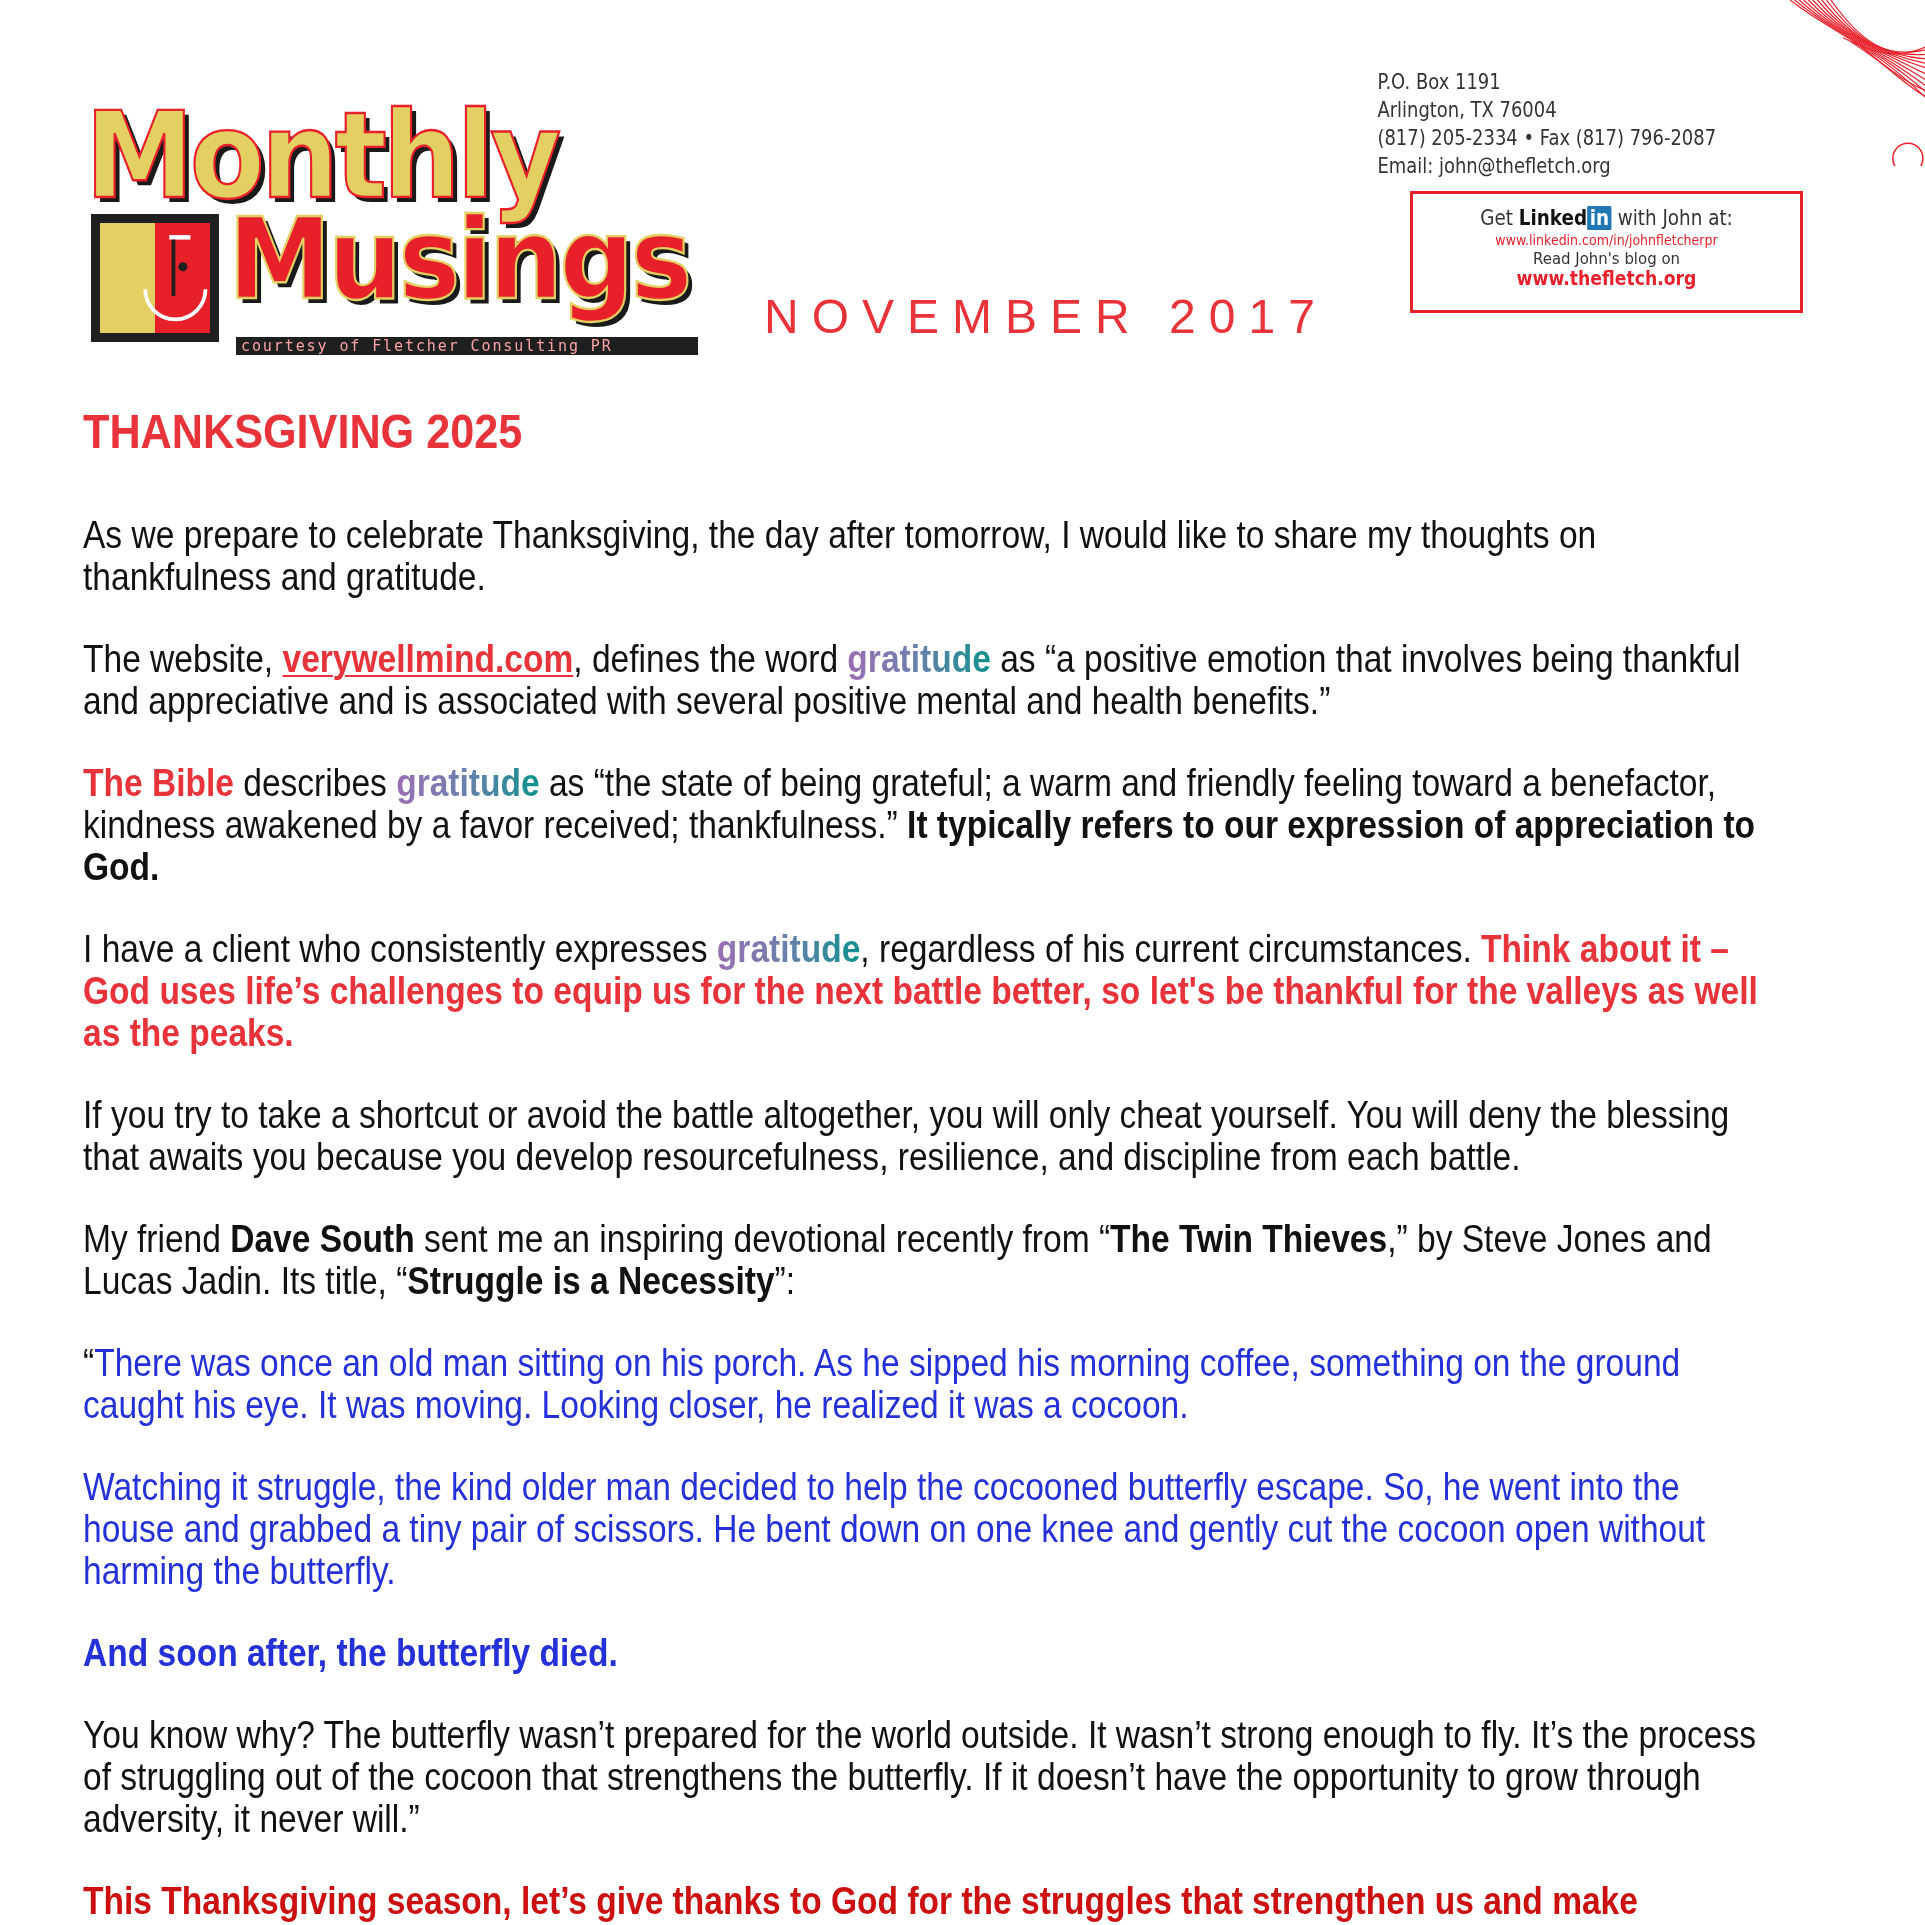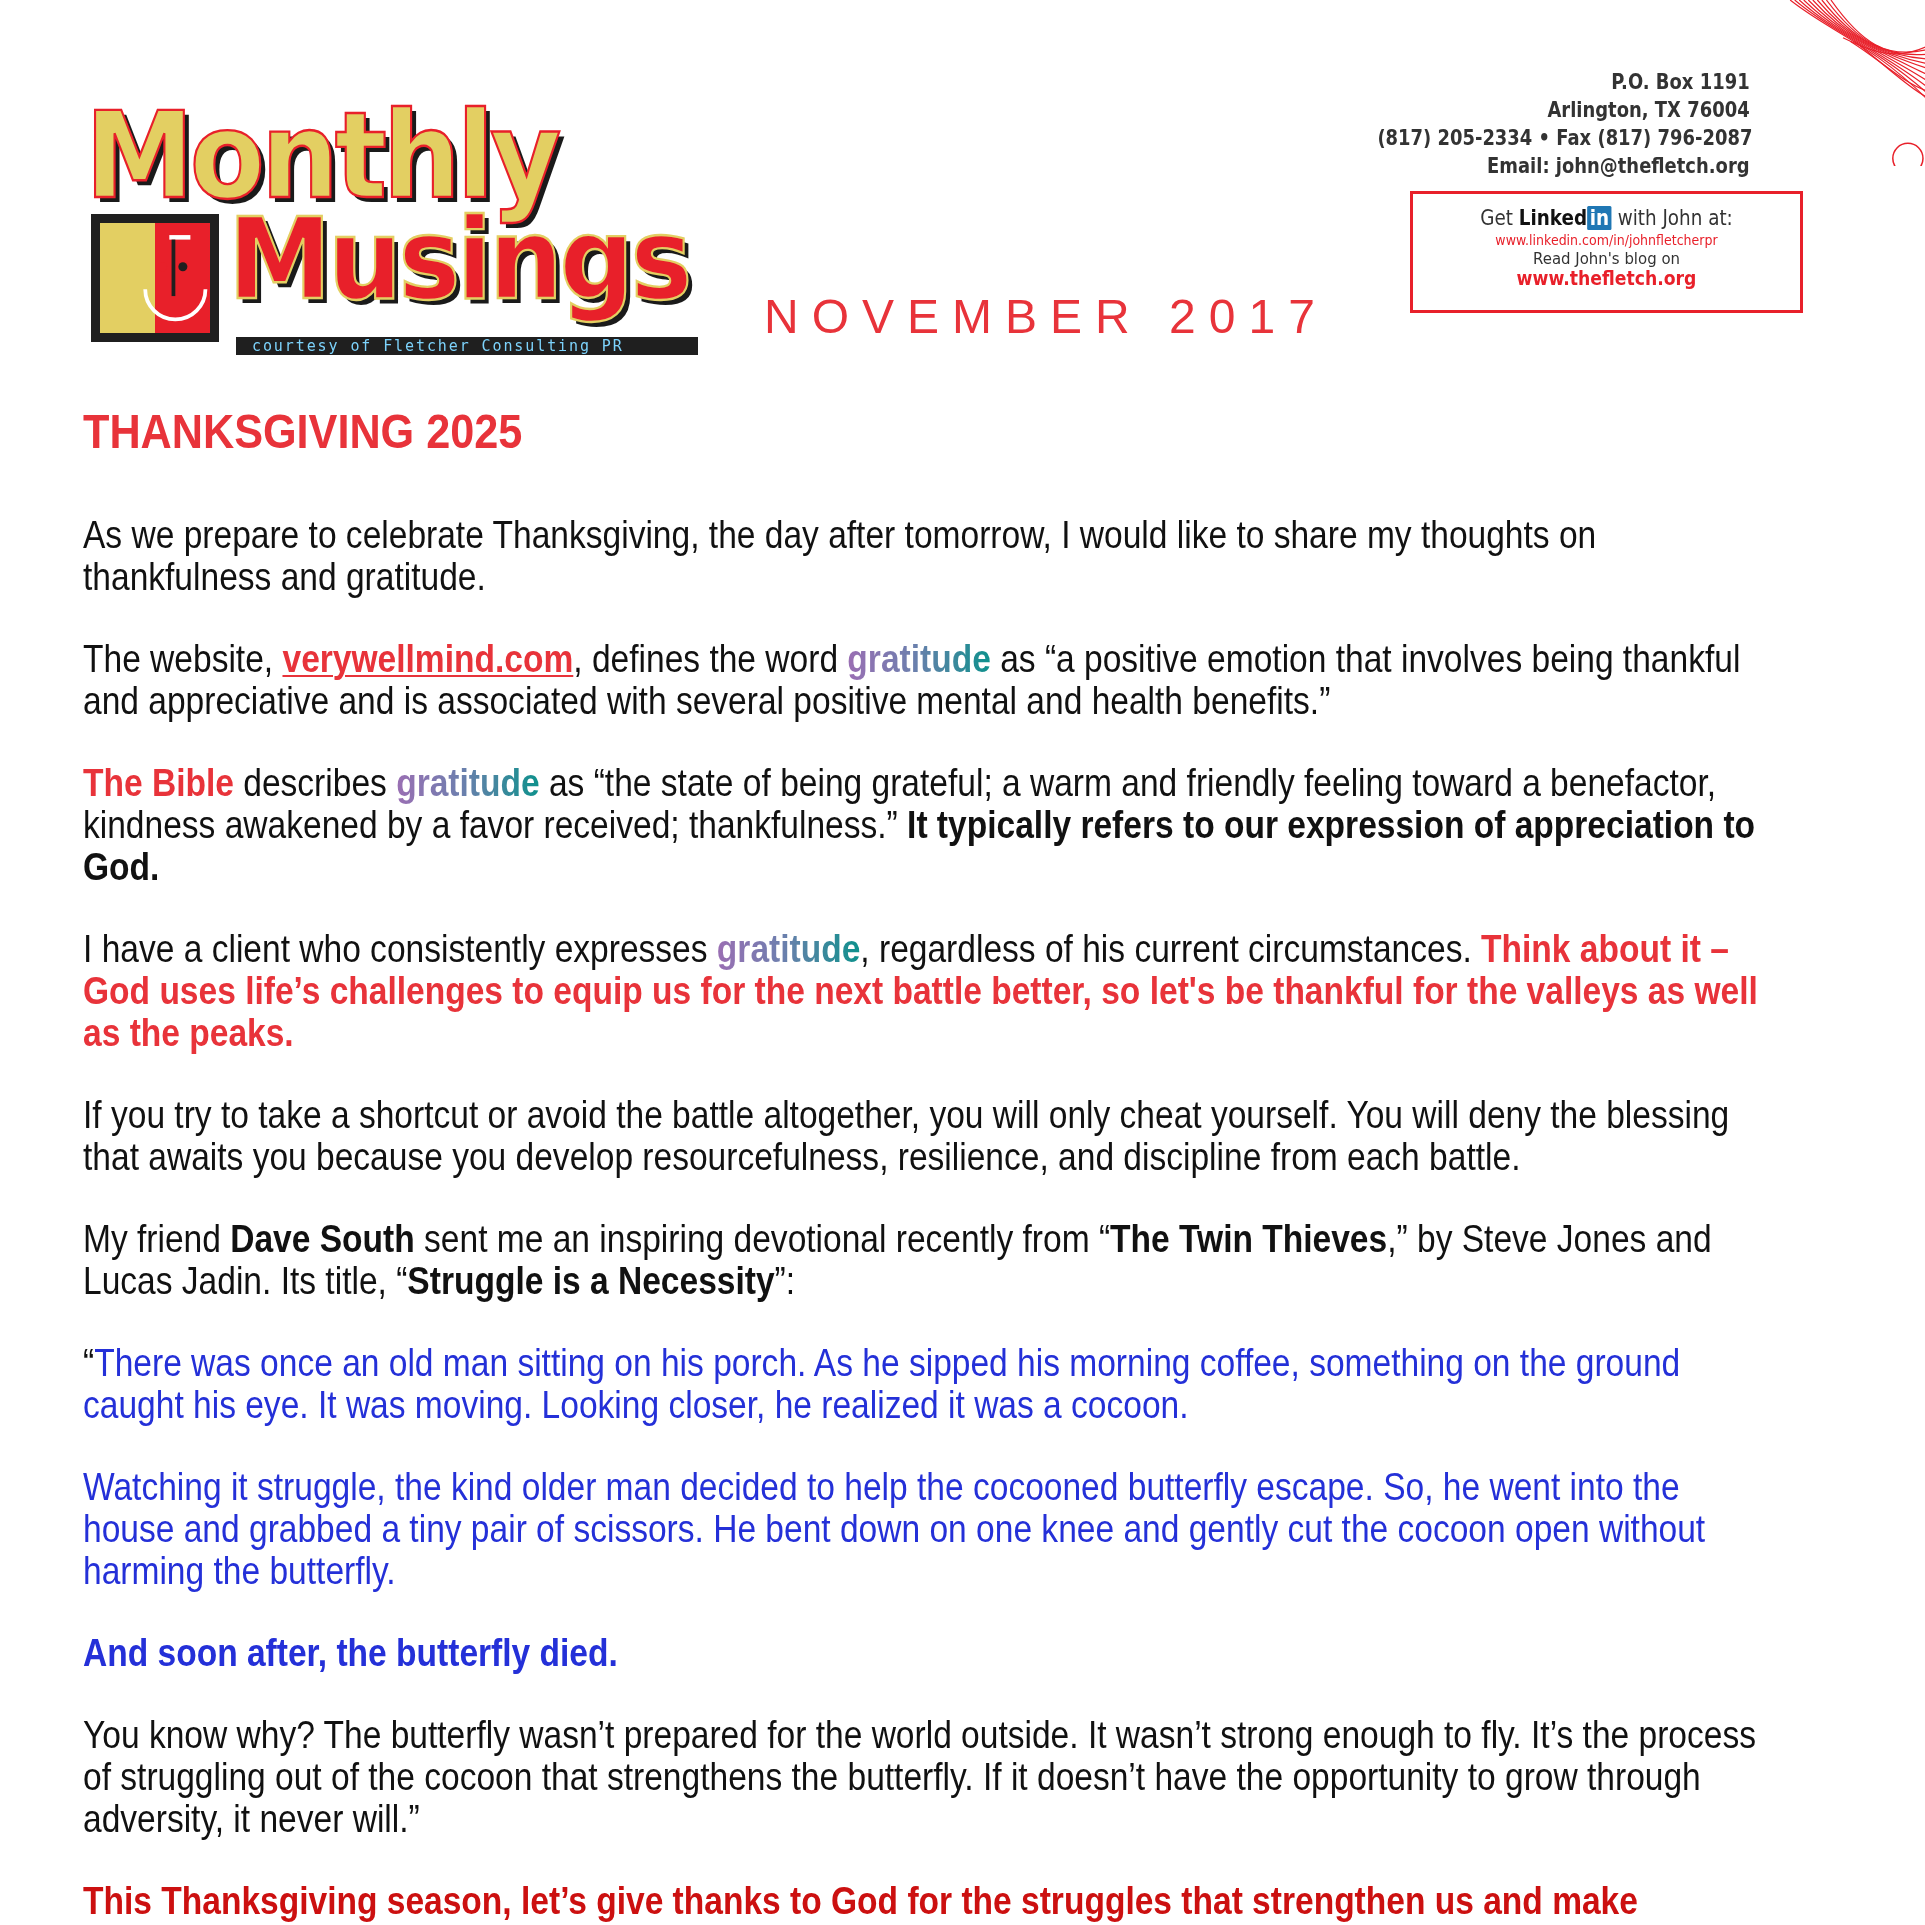--- a/index.html
+++ b/index.html
@@ -11,27 +11,27 @@
   
   .logo { position:absolute; left:85px; top:97px; width:619px; height:257px; }
   .logo-monthly { position:absolute; left:0; top:0; font-family:"DejaVu Sans", sans-serif; font-weight:bold; font-size:119px; line-height:1; letter-spacing:-4.5px; color:#e3cf62;
     -webkit-text-stroke:2.3px #e8202a; text-shadow:5.3px 5.3px 0 #1a1a1a; transform:scaleX(0.92); transform-origin:left top; white-space:nowrap; }
   .logo-musings { position:absolute; left:143px; top:106px; font-family:"DejaVu Sans", sans-serif; font-weight:bold; font-size:113px; line-height:1; letter-spacing:-3.8px; color:#e8202a;
     -webkit-text-stroke:2.3px #e3cf62; text-shadow:5.3px 5.3px 0 #1a1a1a; transform:scaleX(0.92); transform-origin:left top; white-space:nowrap; }
   .logo-face { position:absolute; left:6px; top:117px; width:128px; height:128px; background:#1f1f1f; }
   .logo-face .half-l { position:absolute; left:9px; top:9px; width:55px; height:110px; background:#e3cf62; }
   .logo-face .half-r { position:absolute; left:64px; top:9px; width:55px; height:110px; background:#e8202a; }
   .logo-face svg { position:absolute; left:0; top:0; }
-  .logo-tagline { position:absolute; left:151px; top:240px; width:462px; height:18px; background:#1f1f1f; color:#7dd3fc; font-family:"DejaVu Sans Mono", monospace; font-size:15px; line-height:18px; padding-left:16px; letter-spacing:1.9px; box-sizing:border-box; white-space:nowrap; }
+  .logo-tagline { position:absolute; left:151px; top:240px; width:462px; height:18px; background:#1f1f1f; color:#fca5a5; font-family:"DejaVu Sans Mono", monospace; font-size:15px; line-height:18px; padding-left:5px; letter-spacing:1.9px; box-sizing:border-box; white-space:nowrap; }
 
   
   .issue-date { position:absolute; left:764px; top:293px; font-family:"Liberation Sans", sans-serif; font-size:48px; line-height:1; letter-spacing:13px; color:#e8333a; white-space:nowrap; }
 
   
-  .contact { position:absolute; left:1352px; top:68px; width:423px; text-align:right; font-family:"DejaVu Sans", sans-serif; color:#333; font-size:20.4px; line-height:28px;font-weight:bold; }
+  .contact { position:absolute; left:1352px; top:68px; width:423px; text-align:left; font-family:"DejaVu Sans", sans-serif; color:#333; font-size:20.4px; line-height:28px; }
   .contact .line { display:block; white-space:nowrap; transform:scaleX(0.88); }
   .linkedin-box { position:absolute; left:1362px; top:191px; width:393px; height:122px; border:3.8px solid #e8202a; background:#fff; text-align:center; box-sizing:border-box; font-family:"DejaVu Sans", sans-serif; color:#333;margin-left:48px; }
   .li-head { margin-top:10.6px; font-size:20.4px; line-height:26px; white-space:nowrap; transform:scaleX(0.9); }
   .li-head .li-brand { font-weight:bold; color:#111; }
   .li-head .li-in { display:inline-block; background:#1f77b4; color:#fff; font-weight:bold; padding:0 3px; line-height:24px; border-radius:1.5px; }
   .li-url { font-size:14.3px; line-height:18px; color:#e8202a; transform:scaleX(0.88); white-space:nowrap; }
   .li-blog { font-size:16.6px; line-height:19.6px; color:#333; transform:scaleX(0.9); white-space:nowrap; }
   .li-site { font-size:19.6px; line-height:22.7px; color:#e8202a; font-weight:bold; transform:scaleX(0.88); white-space:nowrap; }
 
   

